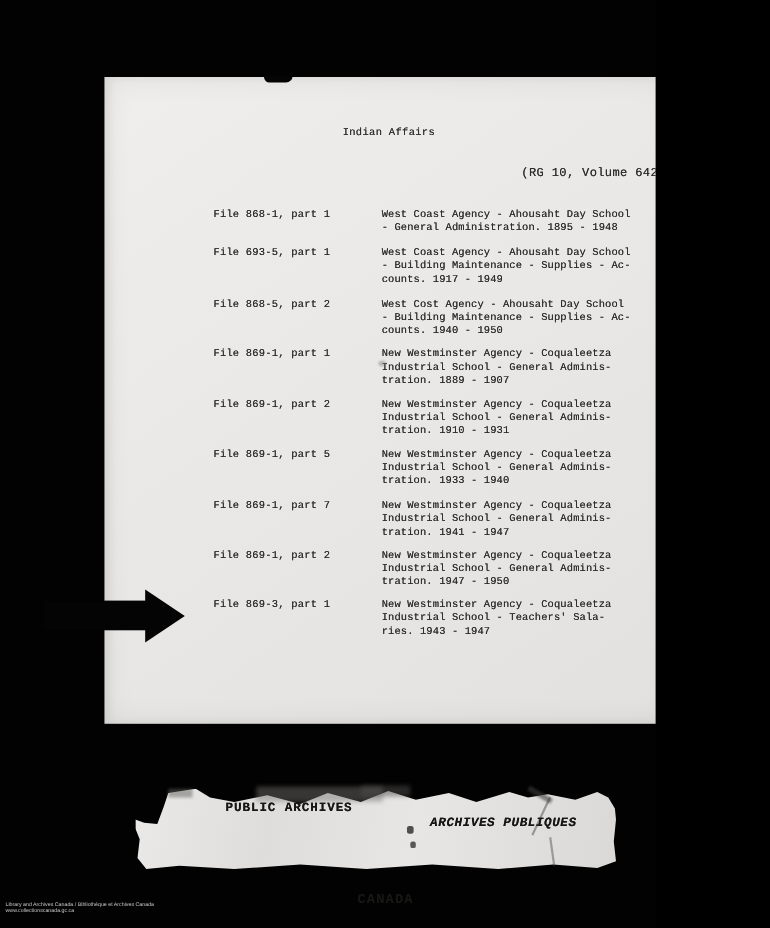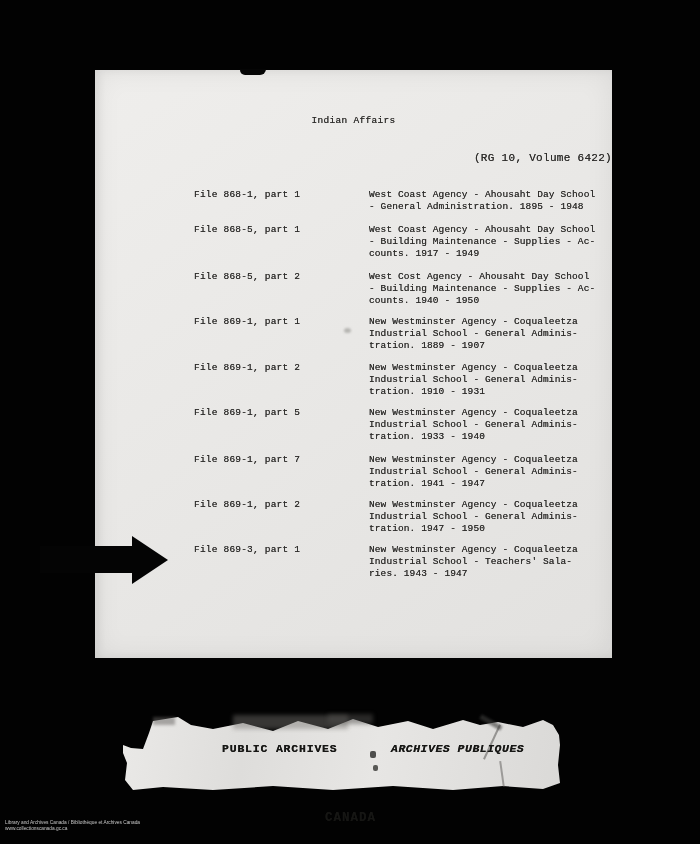--- a/index.html
+++ b/index.html
@@ -1,17 +1,17 @@
 <!DOCTYPE html>
 <html><head>
 <meta charset="utf-8">
 <style>
   html,body { margin:0; padding:0; background:#000; }
   .scene {
-    position:relative; width:700px; height:844px; overflow:hidden;
+    position:relative; width:596px; height:844px; overflow:hidden;
     background:#020202;
     font-family:"Liberation Mono","DejaVu Sans Mono",monospace;
   }
 
   
   .paper {
     position:absolute; left:95px; top:70px; width:517px; height:588px;
     background:linear-gradient(145deg,#efeeec 0%,#e8e7e5 55%,#e2e1df 100%);
     box-shadow: inset 0 0 28px rgba(0,0,0,0.07), inset 4px 0 8px rgba(0,0,0,0.06);
     color:#2e2d2b;
@@ -19,21 +19,21 @@
   .paper .txt { text-shadow:0 0 0.6px rgba(46,45,43,0.85); }
   .notch { position:absolute; left:145px; top:-1px; width:26px; height:6px;
            background:#050505; border-radius:0 0 6px 5px; filter:blur(0.3px); }
   .doc-title { position:absolute; top:44px; left:0; width:100%;
                text-align:center; font-size:9.5px; line-height:13.5px; letter-spacing:0.3px; }
   .doc-ref   { position:absolute; top:82px; left:0; width:100%;
                text-align:right; font-size:11px; letter-spacing:0.3px; }
 
   .entry { position:absolute; left:0; width:100%; font-size:9.5px; line-height:12px; }
   .entry .file { position:absolute; left:75px;  top:0; white-space:nowrap; letter-spacing:0.2px;padding-left:24px; }
-  .entry .desc { position:absolute; left:274px; top:0; width:240px;
+  .entry .desc { position:absolute; left:252px; top:0; width:240px;
                  white-space:pre-line; letter-spacing:0.1px; }
   .e1{top:119px}.e2{top:154px}.e3{top:201px}.e4{top:246px}.e5{top:292px}
   .e6{top:337px}.e7{top:384px}.e8{top:429px}.e9{top:474px}
 
   .page-smudge { position:absolute; left:249px; top:258px; width:7px; height:5px;
                  background:rgba(120,118,112,0.45); border-radius:50%; filter:blur(1px); }
 
   
   .arrow { position:absolute; left:40px; top:536px; width:128px; height:48px; filter:blur(0.35px); }
   .arrow-shaft { position:absolute; left:0; top:10px; width:93px; height:27px; background:#040404; }
@@ -63,21 +63,21 @@
   .crack2 { position:absolute; left:378px; top:46px; width:2px; height:26px;
             background:rgba(90,88,85,0.5);  transform:rotate(-8deg); }
   .crack3 { position:absolute; left:356px; top:5px;  width:24px; height:5px;
             background:rgba(60,60,58,0.6);  transform:rotate(30deg); filter:blur(1px); }
   .mark1 { position:absolute; left:247px; top:36px; width:6px; height:7px;
            background:rgba(40,40,38,0.8); border-radius:2px; }
   .mark2 { position:absolute; left:250px; top:50px; width:5px; height:6px;
            background:rgba(40,40,38,0.75); border-radius:2px; }
   .b-label { position:absolute; font-weight:700; white-space:nowrap;
              text-shadow:0 0 0.5px rgba(22,22,20,0.9); }
-  .b-left   { left:82px;  top:27px; font-size:11.5px; letter-spacing:0.8px;margin-left:17px; }
+  .b-left   { left:82px;  top:13px; font-size:11.5px; letter-spacing:0.8px; }
   .b-right  { left:268px; top:27px; font-size:11.5px; letter-spacing:0.5px;font-style:italic; }
   .b-center { left:202px; top:49px; font-size:12.5px; letter-spacing:1px;margin-top:47px; }
 
   
   .watermark { position:absolute; left:5px; top:820px;
                color:rgba(225,225,225,0.85);
                font-family:"Liberation Sans","DejaVu Sans",sans-serif;
                font-size:6px; line-height:7px;
                transform:scale(0.8); transform-origin:0 0; }
 </style>
@@ -93,21 +93,21 @@
       <div>Indian Affairs</div>
     </div>
     <div class="doc-ref txt">(RG 10, Volume 6422)</div>
 
     <div class="entry e1 txt">
       <span class="file">File 868-1, part 1</span>
       <span class="desc">West Coast Agency - Ahousaht Day School
 - General Administration.  1895 - 1948</span>
     </div>
     <div class="entry e2 txt">
-      <span class="file">File 868-5, part 1</span>
+      <span class="file">File 693-5, part 1</span>
       <span class="desc">West Coast Agency - Ahousaht Day School
 - Building Maintenance - Supplies - Ac-
 counts.  1917 - 1949</span>
     </div>
     <div class="entry e3 txt">
       <span class="file">File 868-5, part 2</span>
       <span class="desc">West Cost Agency - Ahousaht Day School
 - Building Maintenance - Supplies - Ac-
 counts.  1940 - 1950</span>
     </div>

